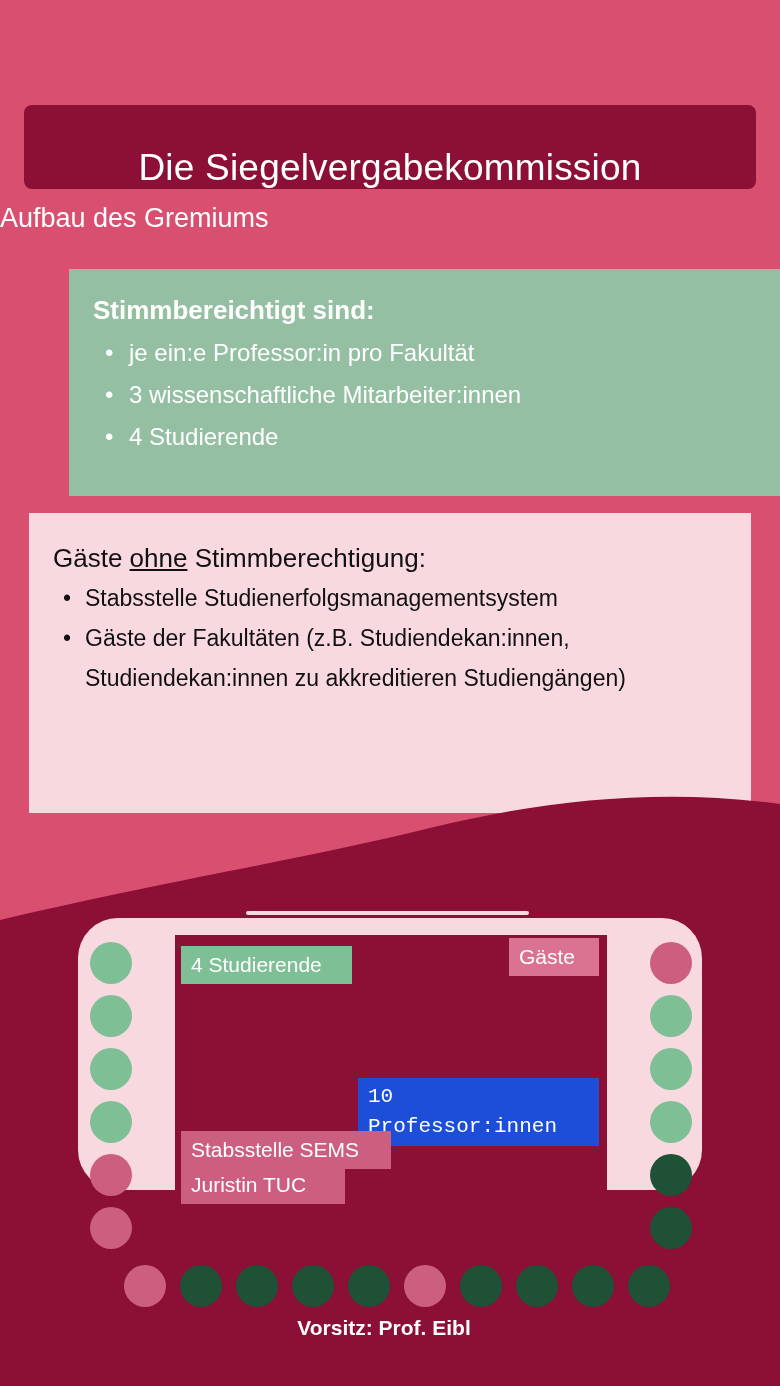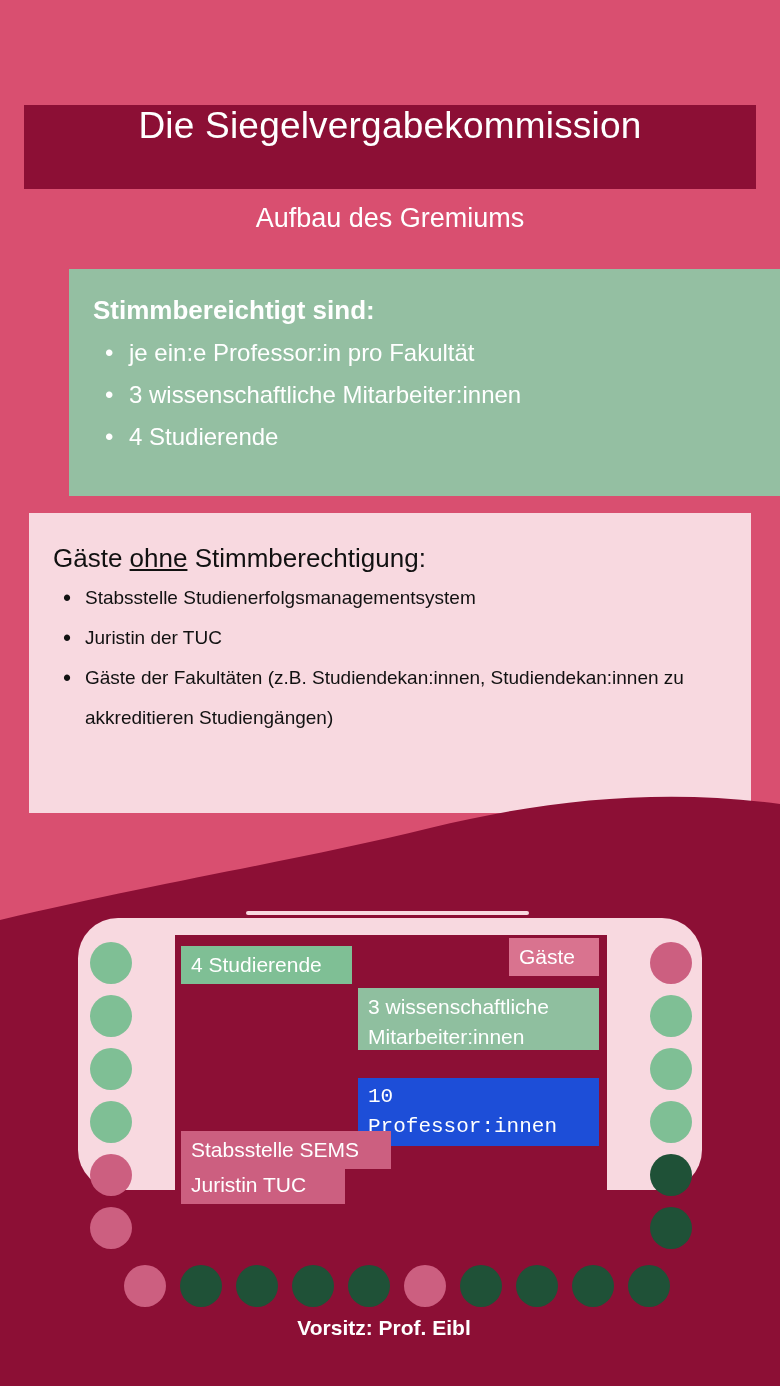--- a/index.html
+++ b/index.html
@@ -22,39 +22,38 @@
   }
 
   
   .title-bar {
     position: absolute;
     left: 24px;
     top: 105px;
     width: 732px;
     height: 84px;
     background: #8c0f35;
-    border-radius: 0;
+    border-radius: 8px;
     display: flex;
-    align-items: flex-start;
+    align-items: flex-end;
     justify-content: center;
     box-sizing: border-box;
   }
   .title-bar .title-text {
     color: #ffffff;
     font-size: 37px;
     font-weight: 400;
     letter-spacing: 0.2px;
     white-space: nowrap;
   }
   .subtitle {
     position: absolute;
     left: 0;
     top: 203px;
     width: 780px;
-    text-align: center;
     color: #ffffff;
     font-size: 27px;
     font-weight: 400;
   }
 
   
   .green-box {
     position: absolute;
     left: 29px;
     top: 269px;
@@ -110,21 +109,21 @@
   .pink-box .pb-head .u {
     text-decoration: underline;
   }
   .pink-box ul {
     margin: 0;
     padding: 0 0 0 32px;
     list-style: none;
   }
   .pink-box li {
     color: #111111;
-    font-size: 19px;
+    font-size: 23px;
     line-height: 40px;
     position: relative;
   }
   .pink-box li:before {
     content: "•";
     position: absolute;
     left: -22px;
     top: 0;
     color: #111111;
     font-size: 23px;
@@ -230,21 +229,20 @@
       <li>je ein:e Professor:in pro Fakultät</li>
       <li>3 wissenschaftliche Mitarbeiter:innen</li>
       <li>4 Studierende</li>
     </ul>
   </div>
 
   <div class="pink-box">
     <div class="pb-head"><span>Gäste </span><span class="u">ohne</span><span> Stimmberechtigung:</span></div>
     <ul>
       <li>Stabsstelle Studienerfolgsmanagementsystem</li>
-      <li>Juristin der TUC</li>
       <li>Gäste der Fakultäten (z.B. Studiendekan:innen, Studiendekan:innen zu akkreditieren Studiengängen)</li>
     </ul>
   </div>
 
   <div class="wave">
     <svg width="780" height="616" viewBox="0 0 780 616" xmlns="http://www.w3.org/2000/svg">
       <path d="M0 150 C 170 110, 300 90, 430 58 C 545 30, 660 18, 780 34 L780 616 L0 616 Z" fill="#8c0f35"></path>
     </svg>
   </div>
 
@@ -276,22 +274,20 @@
     <div class="seat green-dark" style="left:292px; top:385px;"></div>
     <div class="seat green-dark" style="left:348px; top:385px;"></div>
     <div class="seat rose" style="left:404px; top:385px;"></div>
     <div class="seat green-dark" style="left:460px; top:385px;"></div>
     <div class="seat green-dark" style="left:516px; top:385px;"></div>
     <div class="seat green-dark" style="left:572px; top:385px;"></div>
     <div class="seat green-dark" style="left:628px; top:385px;"></div>
 
     <div class="lbl green-light" style="left:181px; top:66px; width:171px;">4 Studierende</div>
     <div class="lbl rose-light" style="left:509px; top:58px; width:90px;">Gäste</div>
-    <div class="lbl green-mid" style="left:358px; top:108px; width:241px; height:62px;">3 wissenschaftliche
-Mitarbeiter:innen</div>
     <div class="lbl green-dark" style="left:358px; top:198px; width:241px;">10 Professor:innen</div>
     <div class="lbl rose" style="left:181px; top:251px; width:210px;">Stabsstelle SEMS</div>
     <div class="lbl rose" style="left:181px; top:286px; width:164px;">Juristin TUC</div>
   </div>
 
   <div class="footer">Vorsitz: Prof. Eibl</div>
 
 </div>
 
 </body></html>

